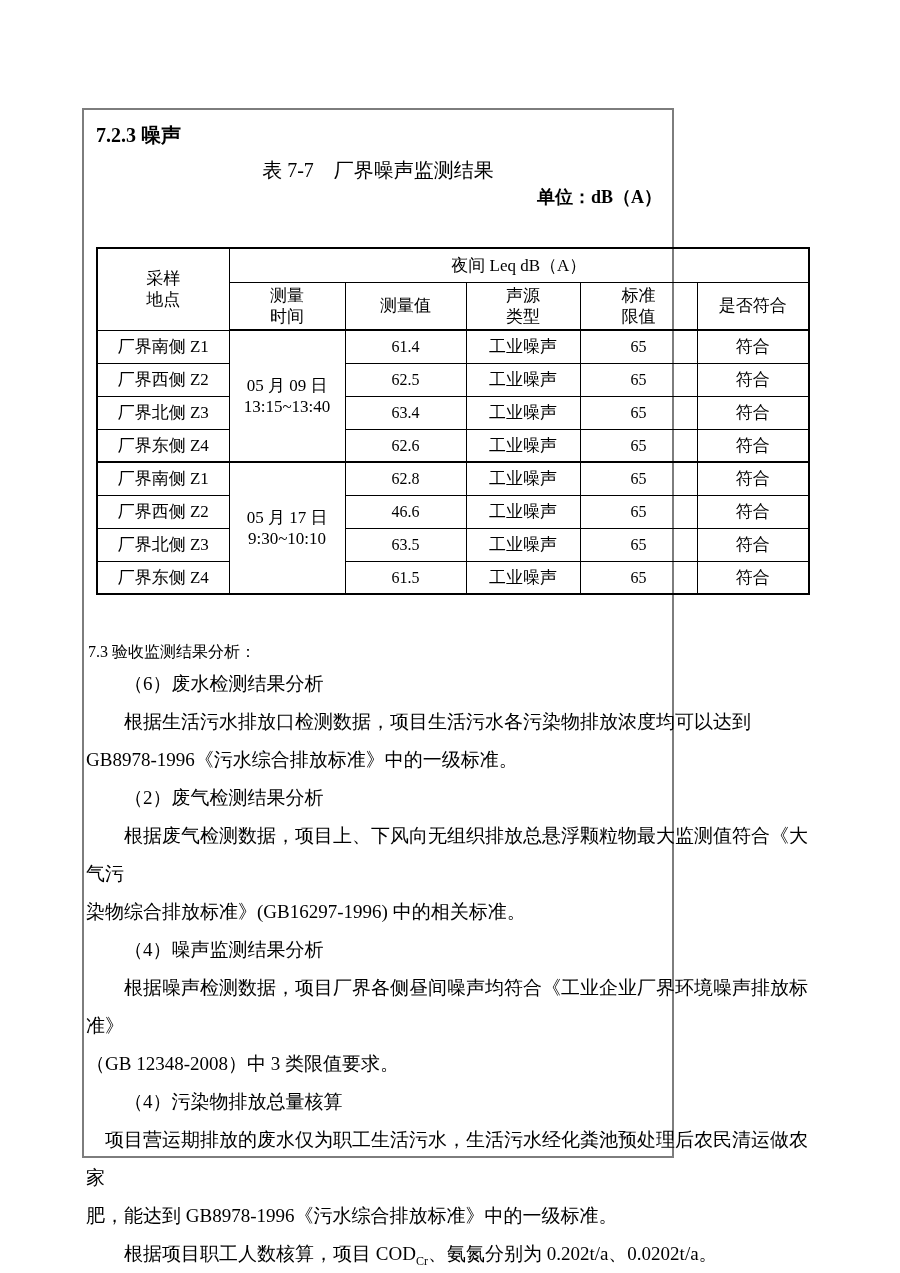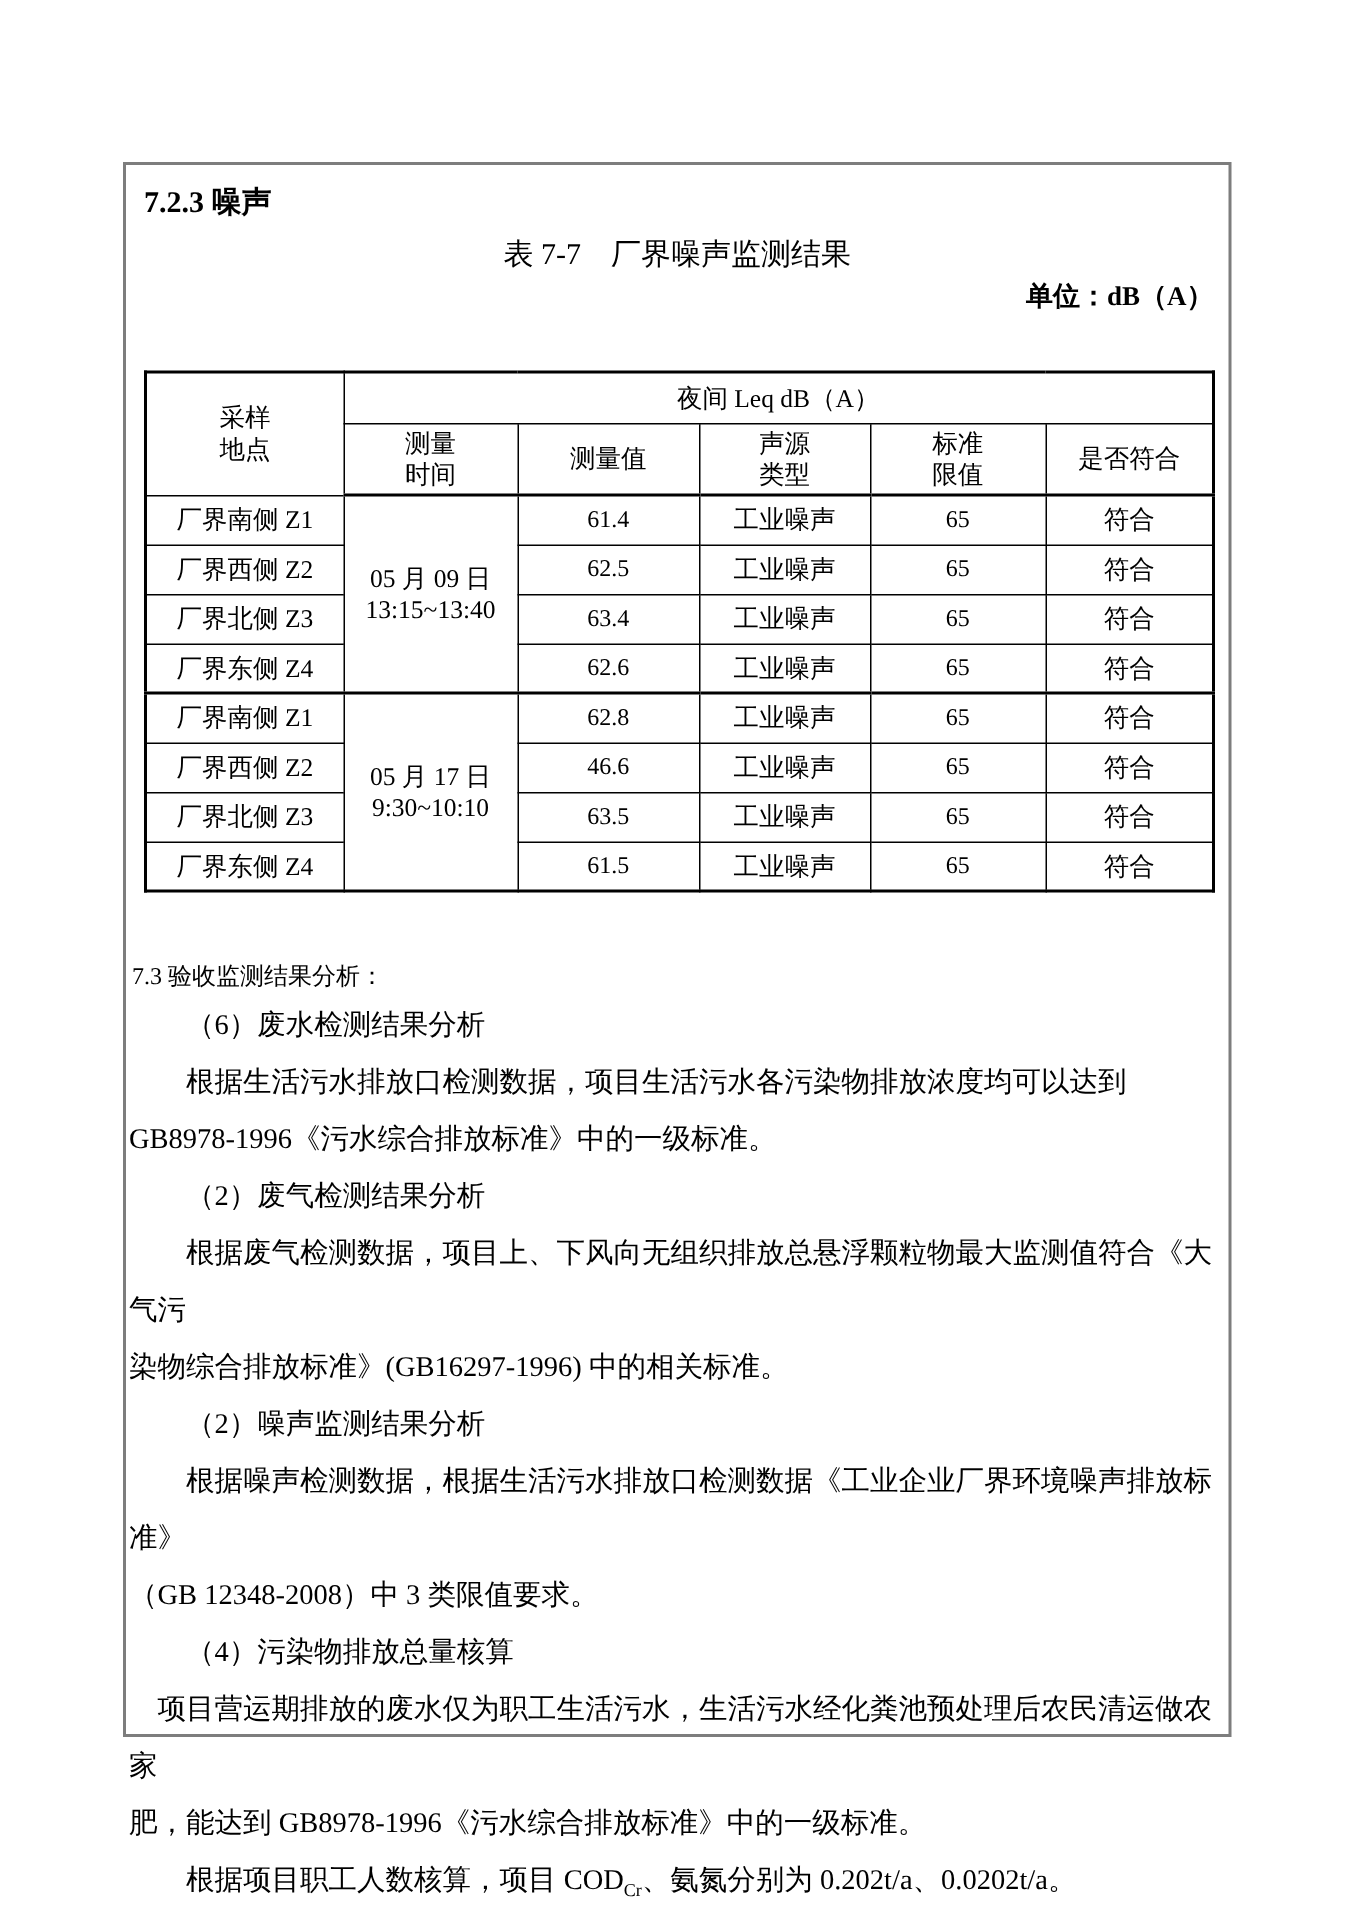--- a/index.html
+++ b/index.html
@@ -3,21 +3,21 @@
 <meta charset="utf-8">
 <style>
   * { margin:0; padding:0; box-sizing:border-box; }
   html,body { background:#ffffff; }
   body {
     width:900px; height:1273px; position:relative;
     font-family:"Liberation Serif","DejaVu Serif",serif;
     color:#000;
   }
   .content-frame {
-    position:absolute; left:82px; top:108px; width:739px; height:1050px;
+    position:absolute; left:82px; top:108px; width:592px; height:1050px;
     border:2px solid #7d7d7d; background:#fff;
   }
   .sec-heading {
     margin:13px 0 0 12px; font-size:20px; font-weight:bold; line-height:24px;
   }
   .table-title {
     margin-top:11px; text-align:center; font-size:20px; font-weight:normal; line-height:24px;
   }
   .unit-label {
     margin-top:4px; padding-right:10px; text-align:right;
@@ -159,22 +159,22 @@
   </table>
 
   <div class="analysis">
     <div class="ana-heading">7.3 验收监测结果分析：</div>
     <div class="ana-line">　　（6）废水检测结果分析</div>
     <div class="ana-line">　　根据生活污水排放口检测数据，项目生活污水各污染物排放浓度均可以达到</div>
     <div class="ana-line">GB8978-1996《污水综合排放标准》中的一级标准。</div>
     <div class="ana-line">　　（2）废气检测结果分析</div>
     <div class="ana-line">　　根据废气检测数据，项目上、下风向无组织排放总悬浮颗粒物最大监测值符合《大气污</div>
     <div class="ana-line">染物综合排放标准》(GB16297-1996) 中的相关标准。</div>
-    <div class="ana-line">　　（2）噪声监测结果分析</div>
-    <div class="ana-line">　　根据噪声检测数据，根据生活污水排放口检测数据《工业企业厂界环境噪声排放标准》</div>
+    <div class="ana-line">　　（4）噪声监测结果分析</div>
+    <div class="ana-line">　　根据噪声检测数据，项目厂界各侧昼间噪声均符合《工业企业厂界环境噪声排放标准》</div>
     <div class="ana-line">（GB 12348-2008）中 3 类限值要求。</div>
     <div class="ana-line">　　（4）污染物排放总量核算</div>
     <div class="ana-line">　项目营运期排放的废水仅为职工生活污水，生活污水经化粪池预处理后农民清运做农家</div>
     <div class="ana-line">肥，能达到 GB8978-1996《污水综合排放标准》中的一级标准。</div>
     <div class="ana-line"><span>　　根据项目职工人数核算，项目 COD</span><sub>Cr</sub><span>、氨氮分别为 0.202t/a、0.0202t/a。</span></div>
   </div>
 
 </div>
 
 </body></html>

